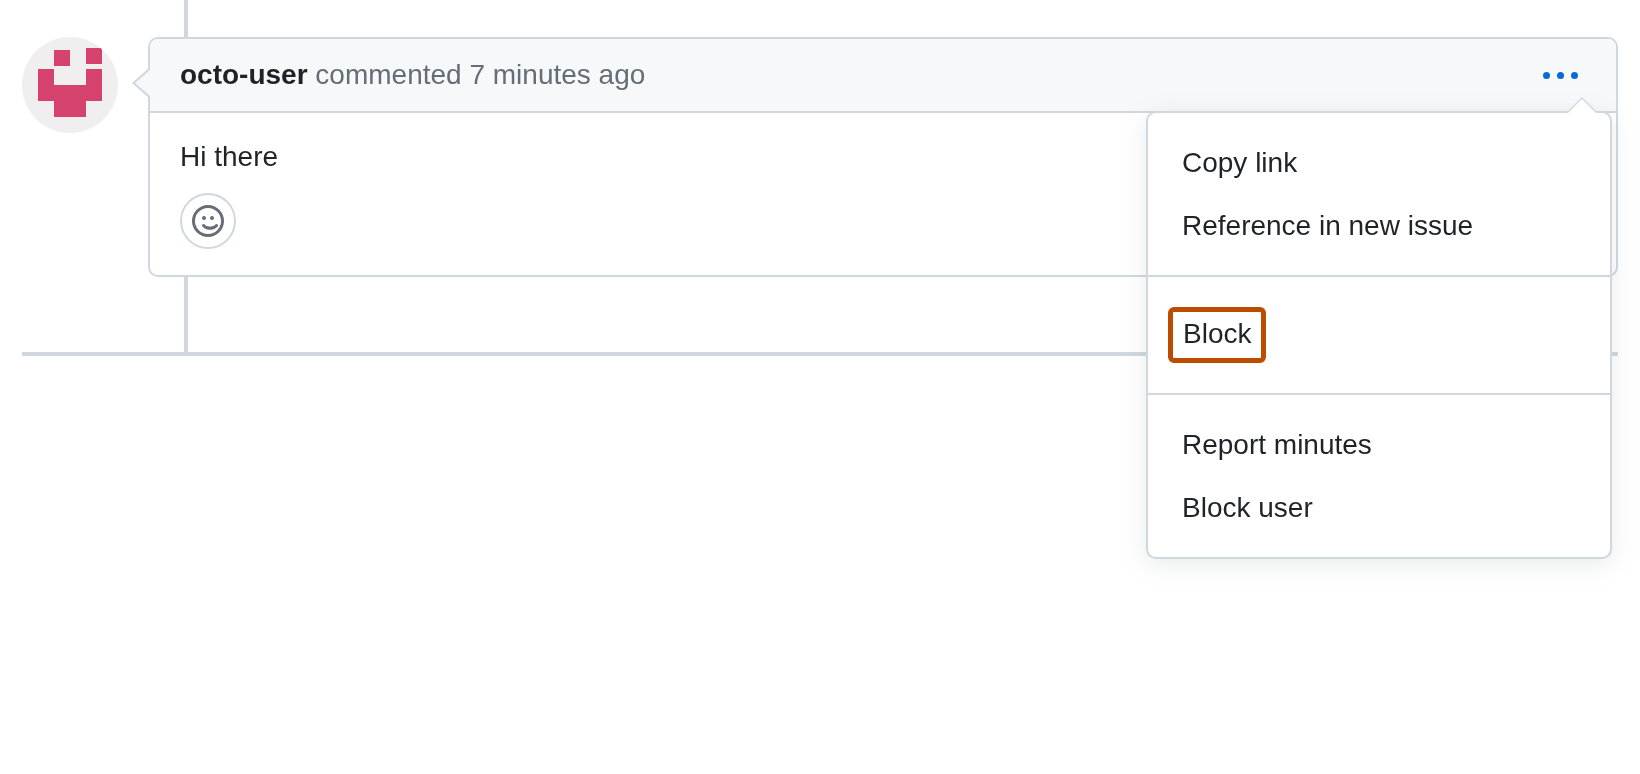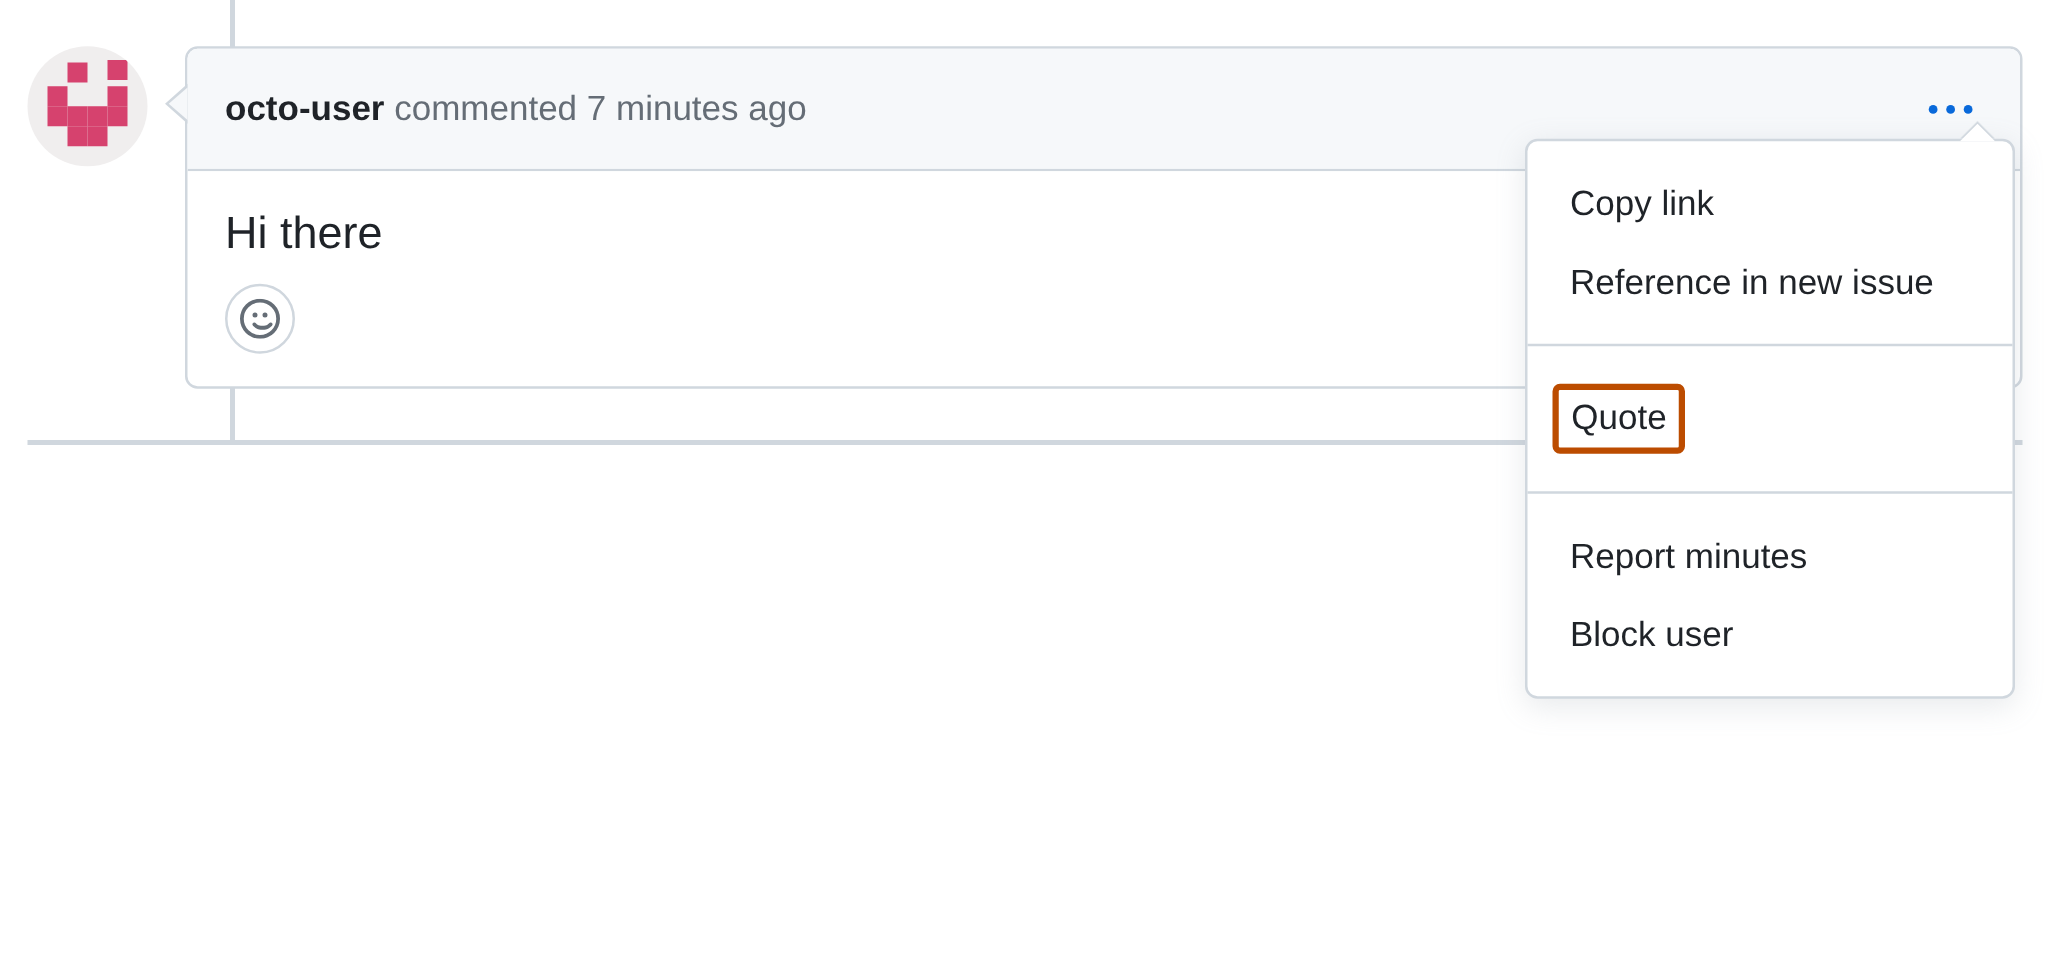--- a/index.html
+++ b/index.html
@@ -77,21 +77,21 @@
       left: 3px; top: -13px;
       width: 0; height: 0;
       border-top: 13px solid transparent;
       border-bottom: 13px solid transparent;
       border-right: 15px solid #f6f8fa;
     }
     .comment-header {
       background: #f6f8fa;
       border-bottom: 2px solid #d0d7de;
       border-radius: 8px 8px 0 0;
-      padding: 32px 30px;
+      padding: 20px 30px;
       display: flex;
       align-items: center;
       justify-content: space-between;
       font-size: 28px;
       color: #656d76;
     }
     .comment-header .author {
       font-weight: 600;
       color: #1f2328;
     }
@@ -103,21 +103,21 @@
       cursor: pointer;
     }
     .kebab span {
       width: 7px;
       height: 7px;
       background: #0969da;
       border-radius: 50%;
     }
     .comment-body {
       padding: 28px 30px 20px 30px;
-      font-size: 36px;
+      font-size: 28px;
       color: #1f2328;
     }
     .reaction-row {
       padding: 0 30px 26px 30px;
     }
     .reaction-btn {
       width: 56px;
       height: 56px;
       border: 2px solid #d0d7de;
       border-radius: 50%;
@@ -125,21 +125,21 @@
       display: flex;
       align-items: center;
       justify-content: center;
       cursor: pointer;
     }
     .reaction-btn svg { width: 32px; height: 32px; }
     .dropdown {
       position: absolute;
       right: 4px;
       top: 72px;
-      width: 392px;
+      width: 466px;
       background: #ffffff;
       border: 2px solid #d0d7de;
       border-radius: 10px;
       box-shadow: 0 6px 24px rgba(140,149,159,0.2);
       z-index: 10;
       font-size: 28px;
     }
     .dropdown-caret {
       position: absolute;
       right: 14px;
@@ -222,21 +222,21 @@
     <div class="dropdown">
       <div class="dropdown-caret"></div>
 
       <div class="dropdown-section">
         <div class="dropdown-item">Copy link</div>
         <div class="dropdown-item">Reference in new issue</div>
       </div>
 
       <div class="dropdown-section">
         <div class="dropdown-item">
-          <span class="highlight-box">Quote</span>
+          <span class="highlight-box">Block</span>
         </div>
       </div>
 
       <div class="dropdown-section">
         <div class="dropdown-item">Report minutes</div>
         <div class="dropdown-item">Block user</div>
       </div>
     </div>
   </div>
 </div>

